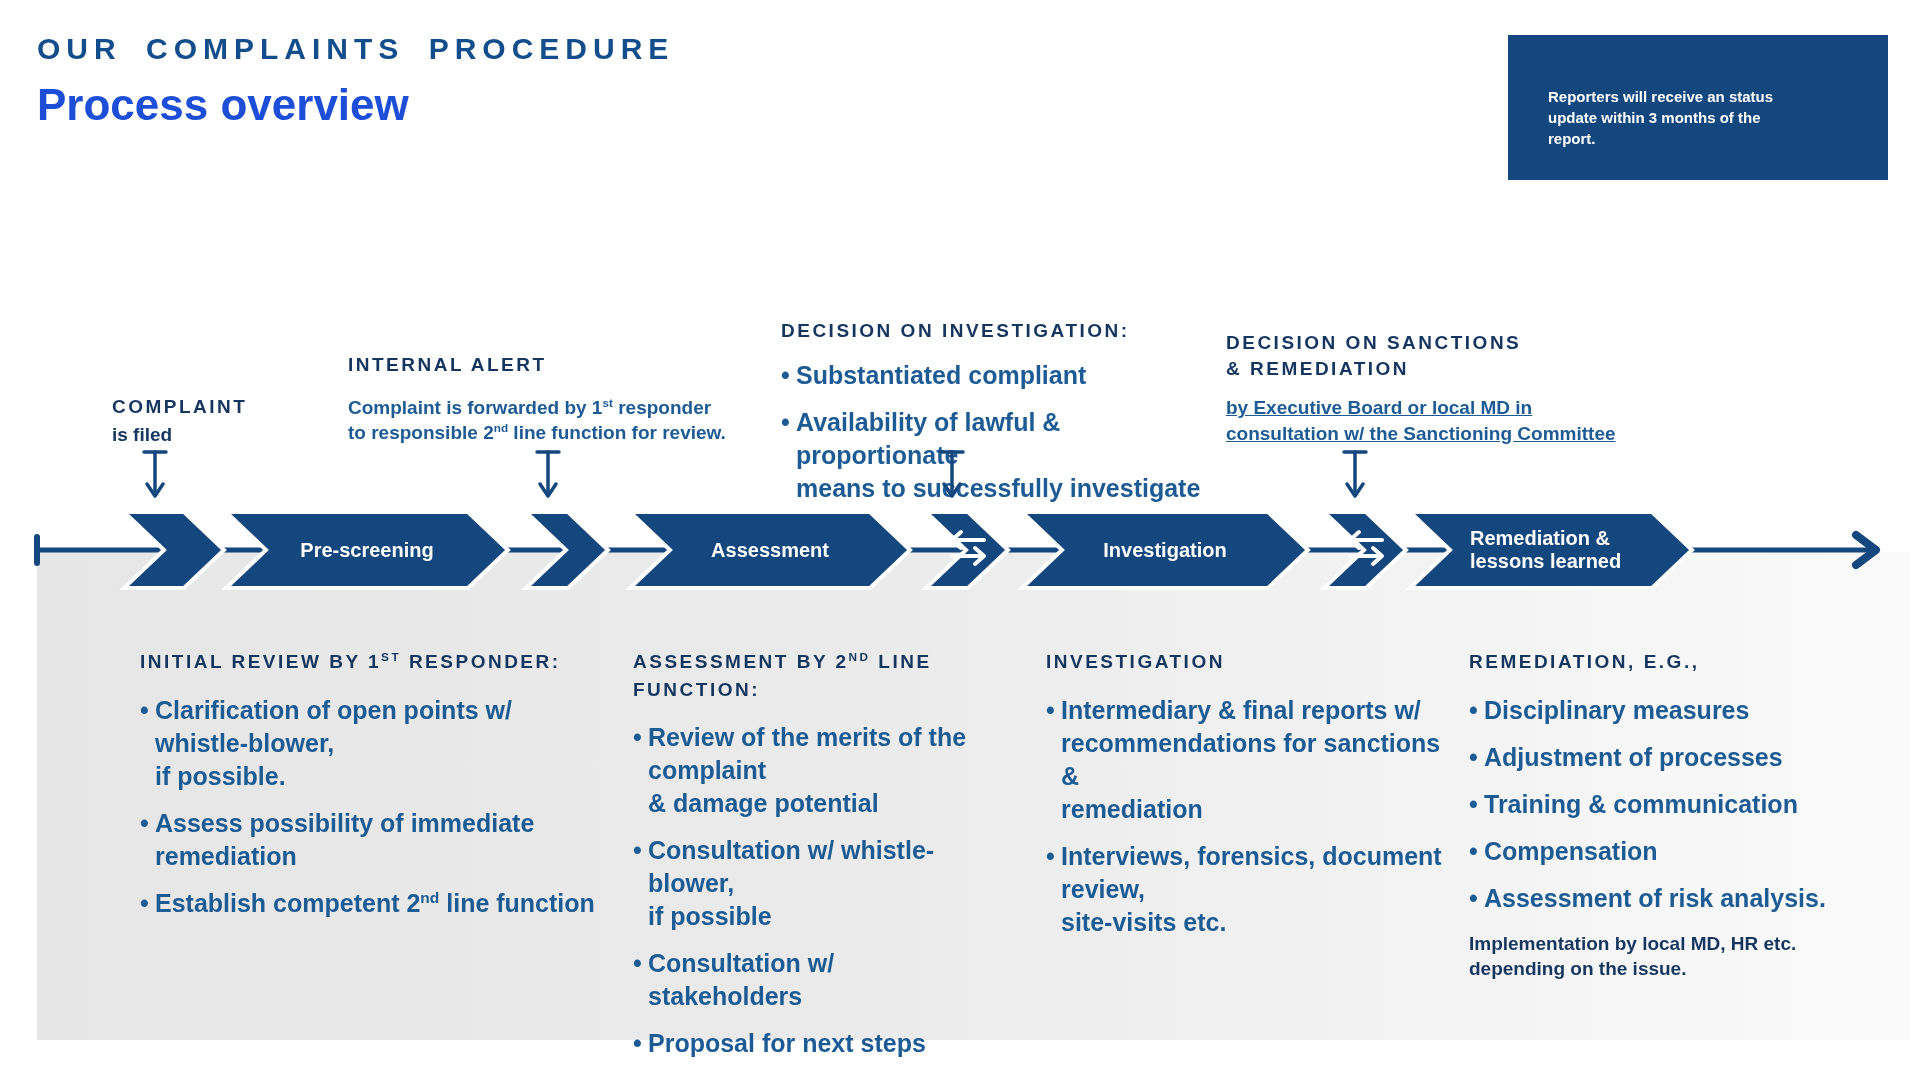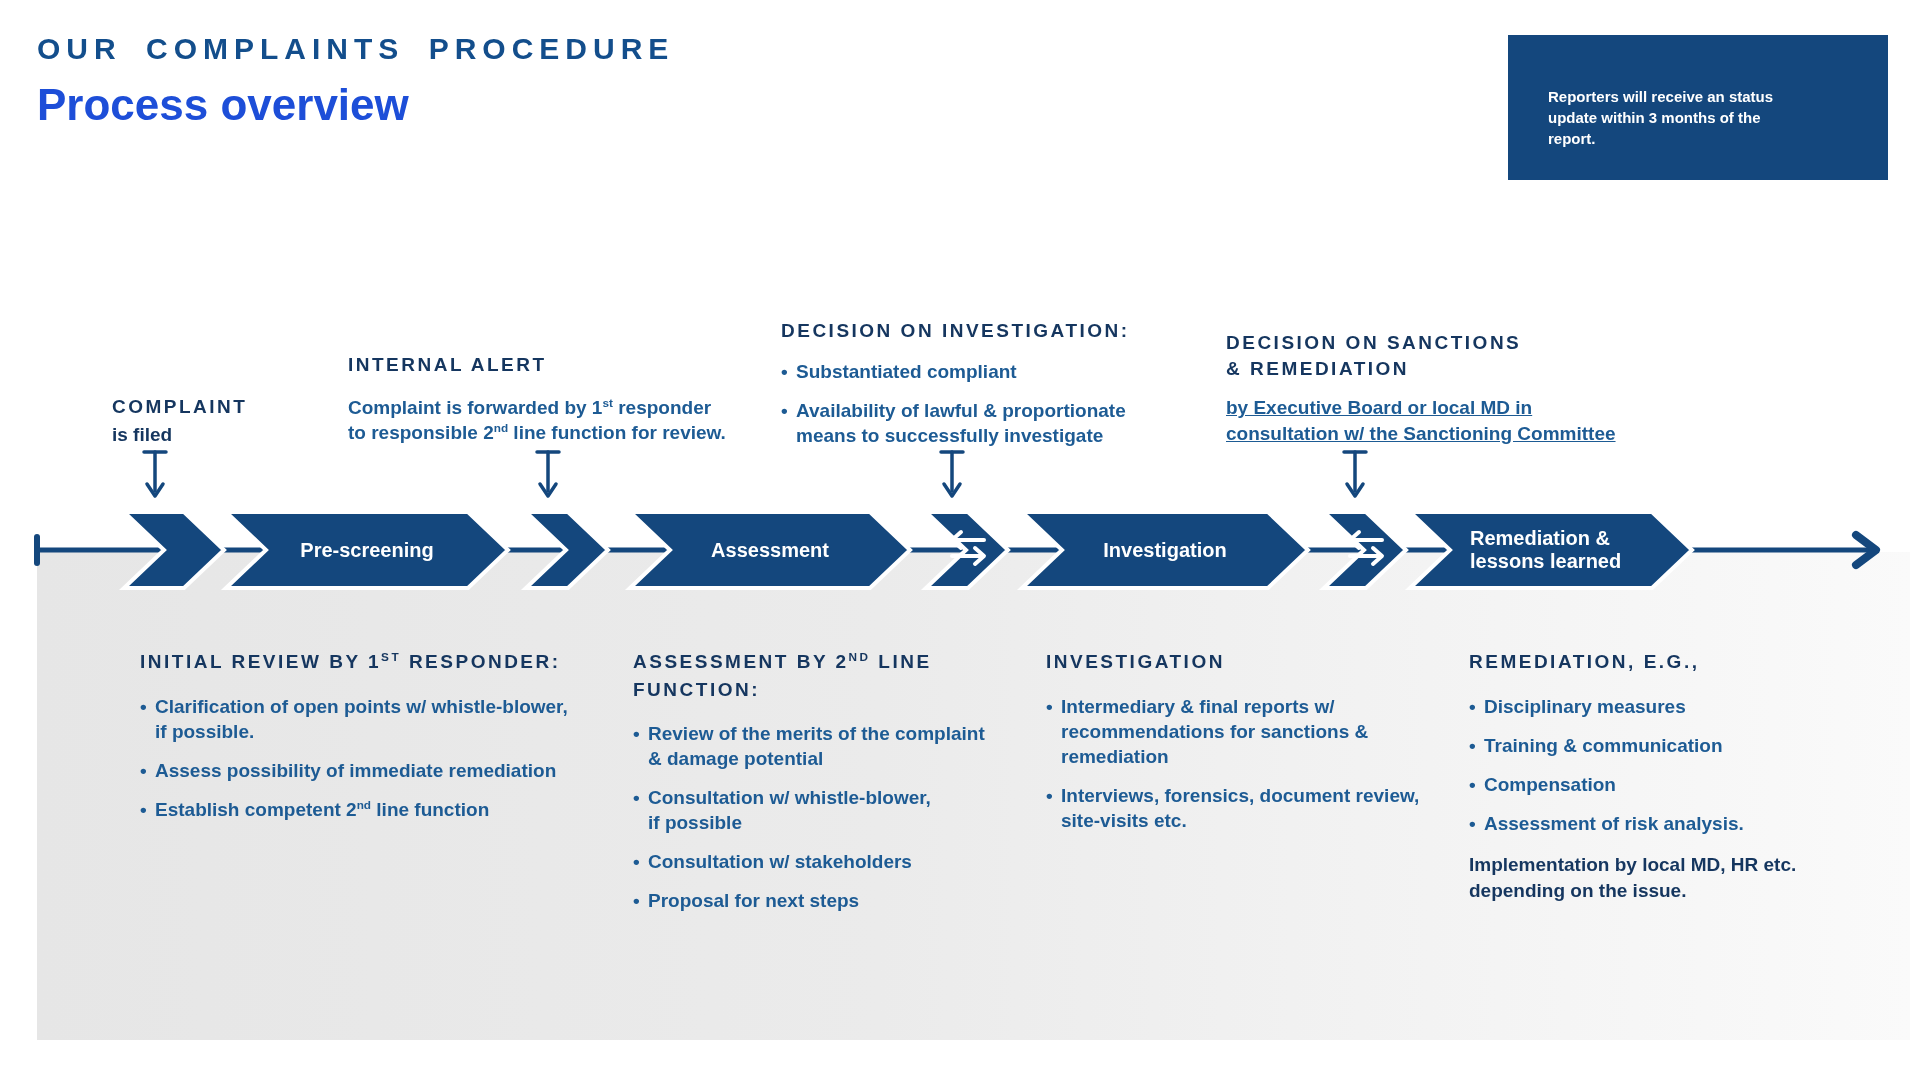--- a/index.html
+++ b/index.html
@@ -49,21 +49,21 @@
     color:#1d5b94;
     white-space:pre-line;
   }
   .ann-body.navy{color:#15365f;}
 
   .blist{list-style:none;margin:0;padding:0;}
   .blist li{
     position:relative;
     padding-left:15px;
     margin-bottom:14px;
-    font-size:19px;font-weight:700;line-height:1.32;
+    font-size:25px;font-weight:700;line-height:1.32;
     color:#1d5b94;
     white-space:pre-line;
   }
   .blist li::before{
     content:"\2022";
     position:absolute;left:0;top:0;
   }
   sup{font-size:0.62em;vertical-align:super;line-height:0;}
 
   
@@ -236,19 +236,20 @@
 remediation</li>
       <li>Interviews, forensics, document review,
 site-visits etc.</li>
     </ul>
 </div>
 
 <div class="abs" style="left:1469px;top:648px;width:430px;">
   <div class="col-heading">REMEDIATION, E.G.,</div>
   <ul class="blist">
       <li>Disciplinary measures</li>
+      <li>Adjustment of processes</li>
       <li>Training &amp; communication</li>
       <li>Compensation</li>
       <li>Assessment of risk analysis.</li>
     </ul>
   <div class="col-note">Implementation by local MD, HR etc.
 depending on the issue.</div>
 </div>
 
 </body></html>

